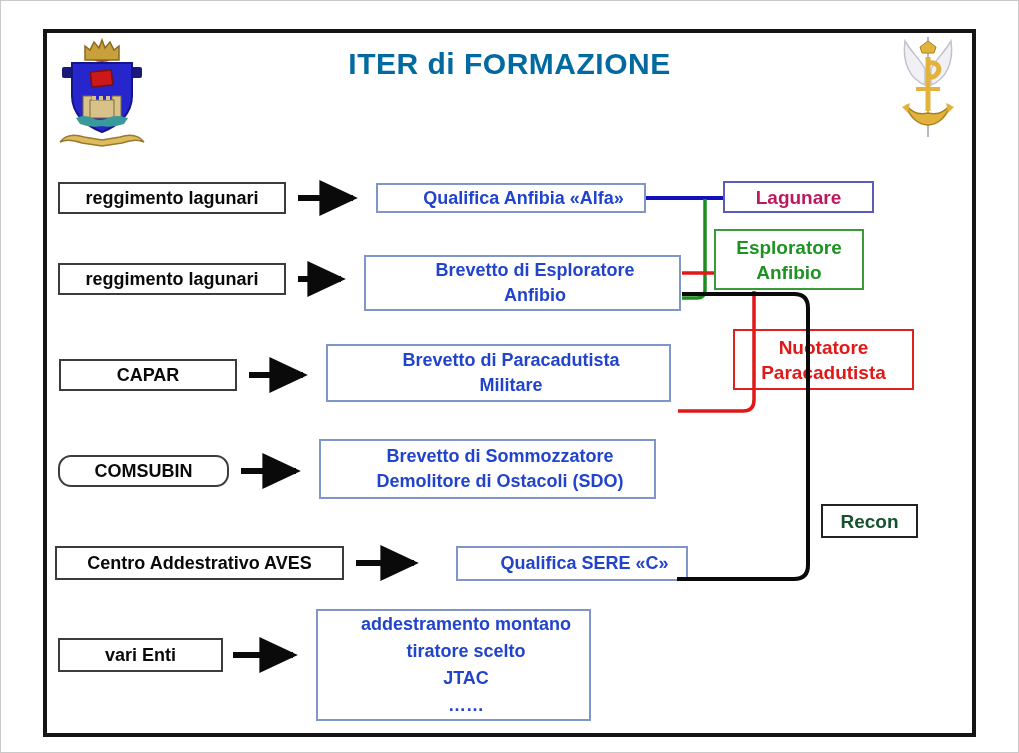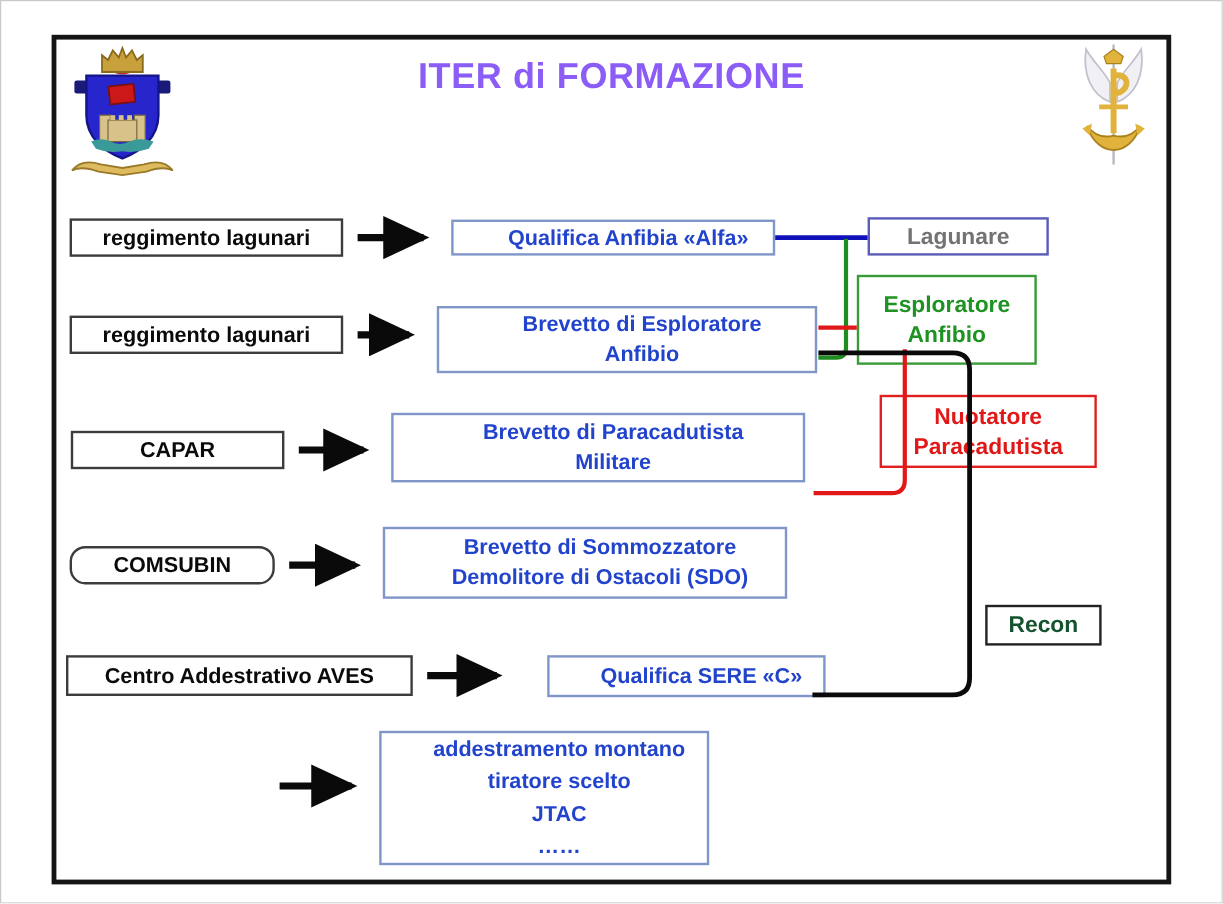--- a/index.html
+++ b/index.html
@@ -12,27 +12,27 @@
     position:absolute;left:42px;top:28px;width:933px;height:708px;
     border:4px solid #151515;box-sizing:border-box;background:transparent;
   }
   .abs{position:absolute;box-sizing:border-box;}
   .box{
     display:flex;align-items:center;justify-content:center;text-align:center;
     background:#ffffff;font-weight:bold;line-height:25px;white-space:pre-line;
   }
   .src{border:2px solid #3c3c3c;color:#0a0a0a;font-size:18px;}
   .tgt{border:2px solid #8095c8;color:#2244cc;font-size:18px;padding-left:25px;}
-  .out-blue{border:2px solid #5b5bb8;color:#737373;font-size:19px;}
+  .out-blue{border:2px solid #5b5bb8;color:#be185d;font-size:19px;}
   .out-green{border:2px solid #3a9a3a;color:#1e9322;font-size:19px;}
   .out-red{border:2px solid #e02020;color:#e01818;font-size:19px;}
   .out-black{border:2px solid #222222;color:#14532d;font-size:19px;}
   #title{
     position:absolute;left:42px;top:46px;width:933px;text-align:center;
-    color:#8b5cf6;font-size:30px;font-weight:bold;letter-spacing:0.5px;
+    color:#0369a1;font-size:30px;font-weight:bold;letter-spacing:0.5px;
   }
   #wires{position:absolute;left:0;top:0;width:1019px;height:753px;pointer-events:none;}
 </style>
 </head>
 <body>
 
 <div id="canvas">
   <div id="frame"></div>
 
   <div id="title">ITER di FORMAZIONE</div>
@@ -65,36 +65,37 @@
     <path d="M14 72 C18 86 28 92 36 92 C44 92 54 86 58 72 C52 80 44 82 36 80 C28 82 20 80 14 72 Z" fill="#e2b33c" stroke="#a8821c" stroke-width="1.5"></path>
     <path d="M10 74 L18 70 L16 80 Z" fill="#e2b33c"></path>
     <path d="M62 74 L54 70 L56 80 Z" fill="#e2b33c"></path>
   </svg>
 
   <div class="abs box src" style="left:57px;top:181px;width:228px;height:32px;">reggimento lagunari</div>
   <div class="abs box src" style="left:57px;top:262px;width:228px;height:32px;">reggimento lagunari</div>
   <div class="abs box src" style="left:58px;top:358px;width:178px;height:32px;text-align:right;">CAPAR</div>
   <div class="abs box src" style="left:57px;top:454px;width:171px;height:32px;border-radius:13px;">COMSUBIN</div>
   <div class="abs box src" style="left:54px;top:545px;width:289px;height:34px;">Centro Addestrativo AVES</div>
+  <div class="abs box src" style="left:57px;top:637px;width:165px;height:34px;">vari Enti</div>
 
   <div class="abs box tgt" style="left:375px;top:182px;width:270px;height:30px;">Qualifica Anfibia «Alfa»</div>
   <div class="abs box tgt" style="left:363px;top:254px;width:317px;height:56px;">Brevetto di Esploratore
 Anfibio</div>
   <div class="abs box tgt" style="left:325px;top:343px;width:345px;height:58px;">Brevetto di Paracadutista
 Militare</div>
   <div class="abs box tgt" style="left:318px;top:438px;width:337px;height:60px;">Brevetto di Sommozzatore
 Demolitore di Ostacoli (SDO)</div>
   <div class="abs box tgt" style="left:455px;top:545px;width:232px;height:35px;">Qualifica SERE «C»</div>
   <div class="abs box tgt" style="left:315px;top:608px;width:275px;height:112px;line-height:27px;">addestramento montano
 tiratore scelto
 JTAC
 ……</div>
 
   <div class="abs box out-blue" style="left:722px;top:180px;width:151px;height:32px;">Lagunare</div>
-  <div class="abs box out-green" style="left:713px;top:228px;width:150px;height:75px;">Esploratore
+  <div class="abs box out-green" style="left:713px;top:228px;width:150px;height:61px;">Esploratore
 Anfibio</div>
   <div class="abs box out-red" style="left:732px;top:328px;width:181px;height:61px;">Nuotatore
 Paracadutista</div>
   <div class="abs box out-black" style="left:820px;top:503px;width:97px;height:34px;">Recon</div>
 
   <svg id="wires">
     <defs>
       <marker id="ah" markerWidth="7" markerHeight="6" refX="5.6" refY="3" orient="auto" markerUnits="strokeWidth">
         <path d="M0,0 L6.4,3 L0,6 Z" fill="#0a0a0a"></path>
       </marker>

